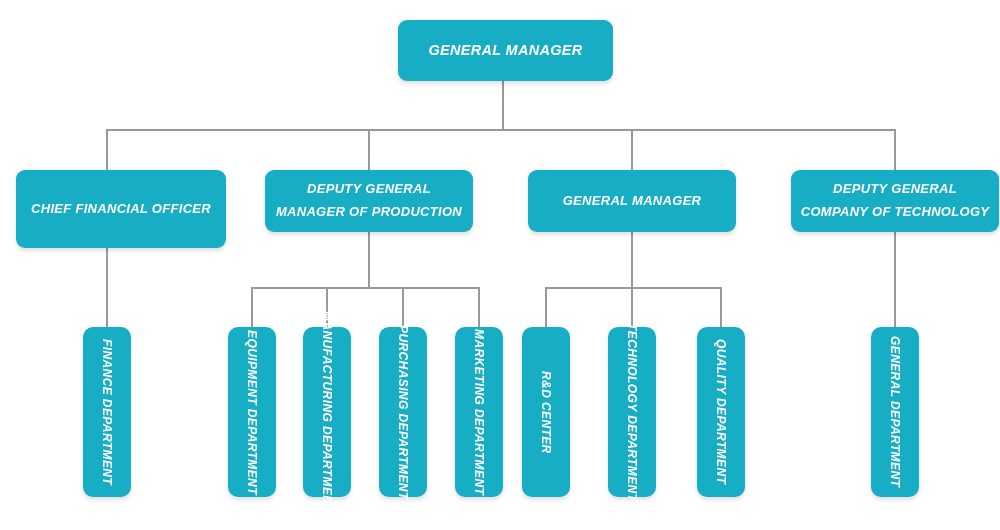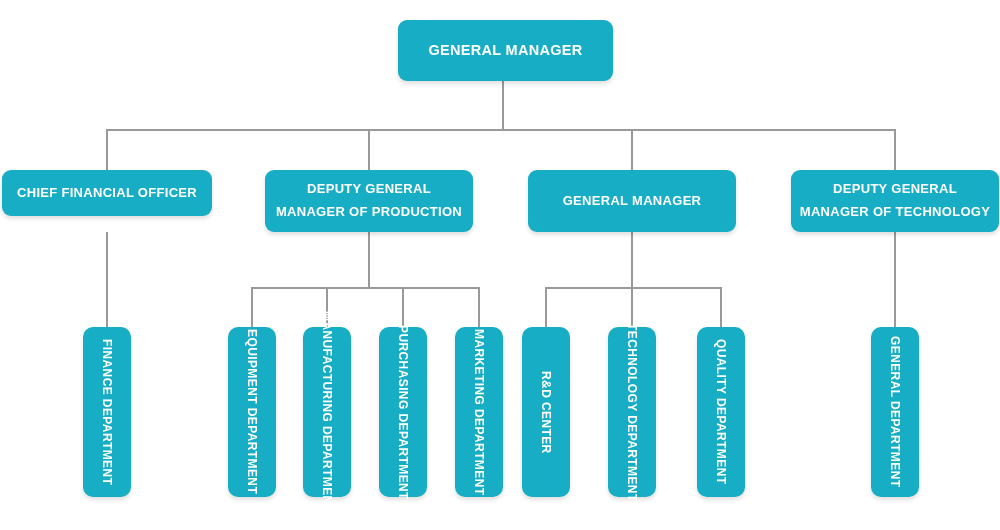--- a/index.html
+++ b/index.html
@@ -32,20 +32,21 @@
     background: var(--node-fill);
     color: var(--node-text);
     border-radius: 9px;
     display: flex;
     align-items: center;
     justify-content: center;
     text-align: center;
     font-weight: bold;
     box-shadow: 0 3px 4px rgba(0,0,0,0.12);
     letter-spacing: 0.3px;
+    font-style: italic;
   }
   .node .label span { display: block; }
   .lvl1 { font-size: 14.5px; line-height: 1.65; }
   .lvl2 { font-size: 13px; line-height: 1.75; }
   .dept {
     width: 48px;
     height: 170px;
     font-size: 12px;
     border-radius: 10px;
   }
@@ -88,21 +89,21 @@
 
     <line x1="895" y1="232" x2="895" y2="327"></line>
   </svg>
 
   <div class="node lvl1" style="left:398px; top:20px; width:215px; height:61px;">
     <div class="label">
       <span>GENERAL MANAGER</span>
     </div>
   </div>
 
-  <div class="node lvl2" style="left:2px; top:170px; width:210px; height:46px;">
+  <div class="node lvl2" style="left:16px; top:170px; width:210px; height:78px;">
     <div class="label">
       <span>CHIEF FINANCIAL OFFICER</span>
     </div>
   </div>
 
   <div class="node lvl2" style="left:265px; top:170px; width:208px; height:62px;">
     <div class="label">
       <span>DEPUTY GENERAL</span>
       <span>MANAGER OF PRODUCTION</span>
     </div>
@@ -110,21 +111,21 @@
 
   <div class="node lvl2" style="left:528px; top:170px; width:208px; height:62px;">
     <div class="label">
       <span>GENERAL MANAGER</span>
     </div>
   </div>
 
   <div class="node lvl2" style="left:791px; top:170px; width:208px; height:62px;">
     <div class="label">
       <span>DEPUTY GENERAL</span>
-      <span>MANAGER OF TECHNOLOGY</span>
+      <span>COMPANY OF TECHNOLOGY</span>
     </div>
   </div>
 
   <div class="node dept" style="left:83px; top:327px;">
     <span class="vtext">FINANCE DEPARTMENT</span>
   </div>
 
   <div class="node dept" style="left:228px; top:327px;">
     <span class="vtext">EQUIPMENT DEPARTMENT</span>
   </div>

